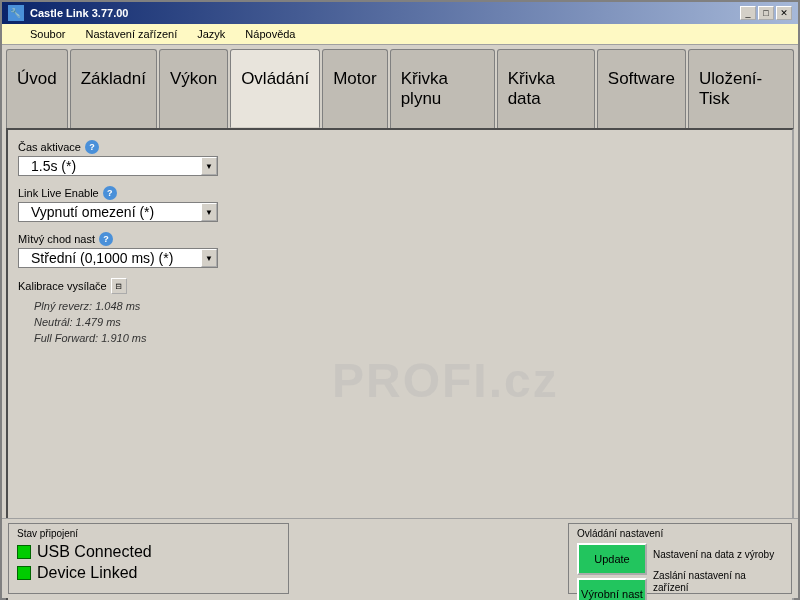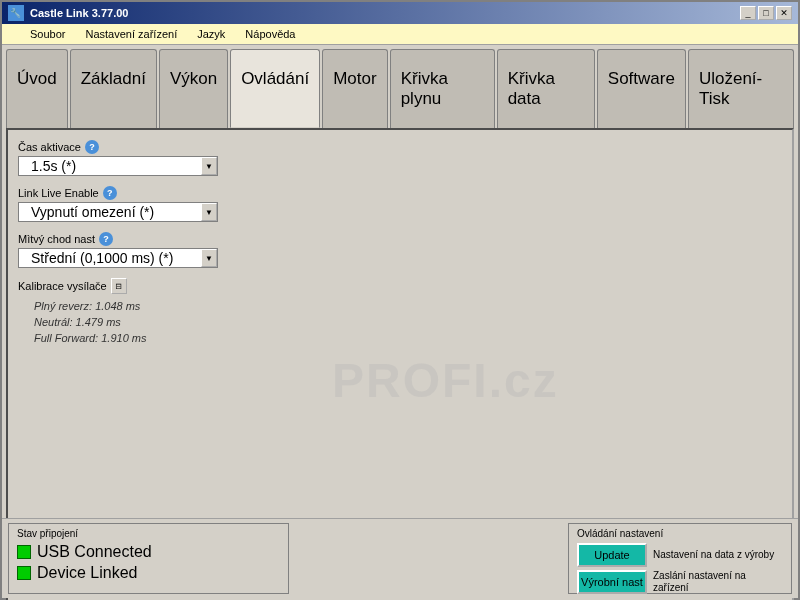--- a/index.html
+++ b/index.html
@@ -259,22 +259,22 @@
       font-size: 10px;
       margin-bottom: 4px;
     }
     .control-buttons {
       display: flex;
       flex-direction: column;
       gap: 3px;
     }
     .ctrl-btn {
       width: 70px;
-      height: 24px;
-      background: #14b8a6;
+      height: 32px;
+      background: #22c55e;
       border: 2px outset #fff;
       font-size: 11px;
       cursor: pointer;
       display: flex;
       align-items: center;
       justify-content: center;
     }
     .control-descriptions {
       display: flex;
       flex-direction: column;

